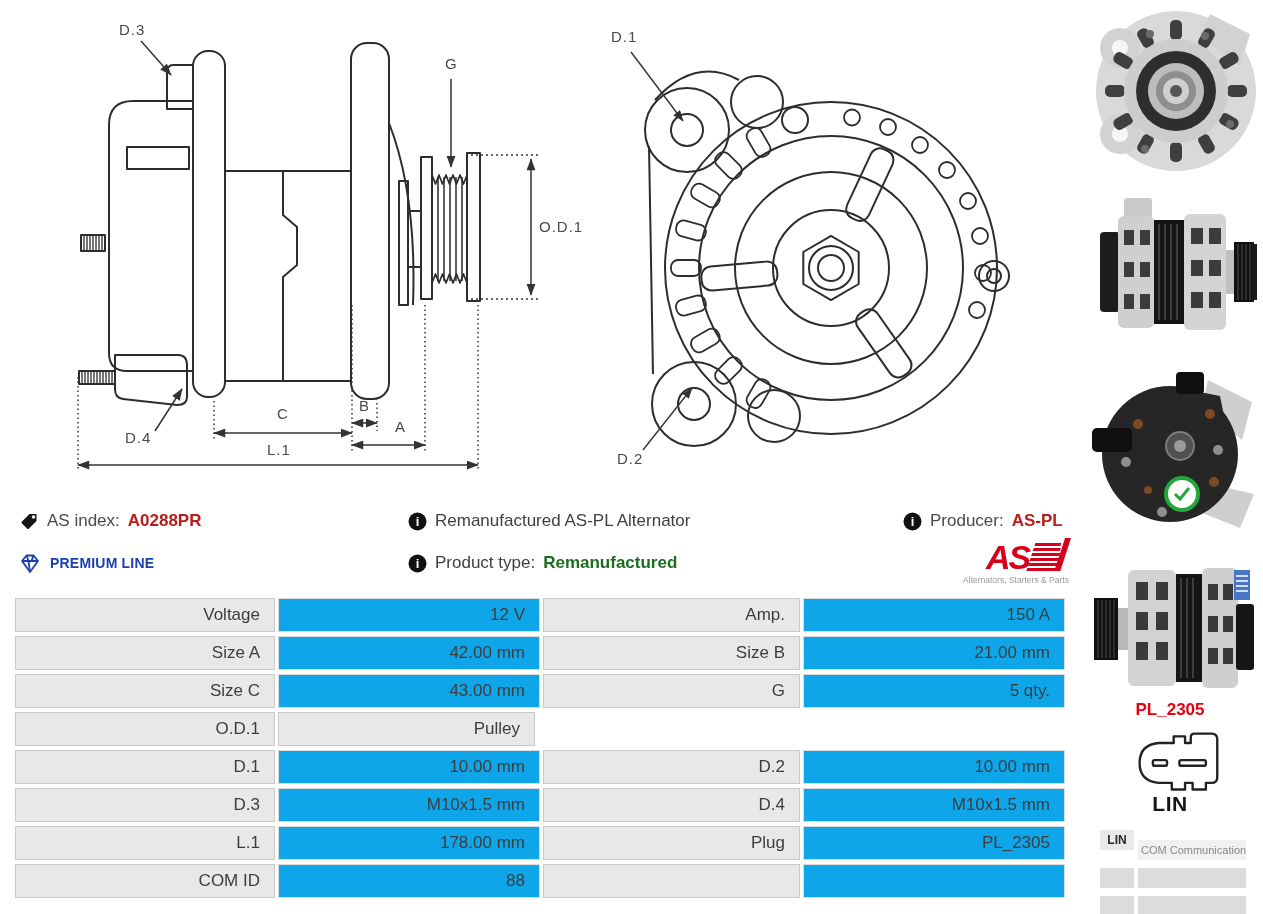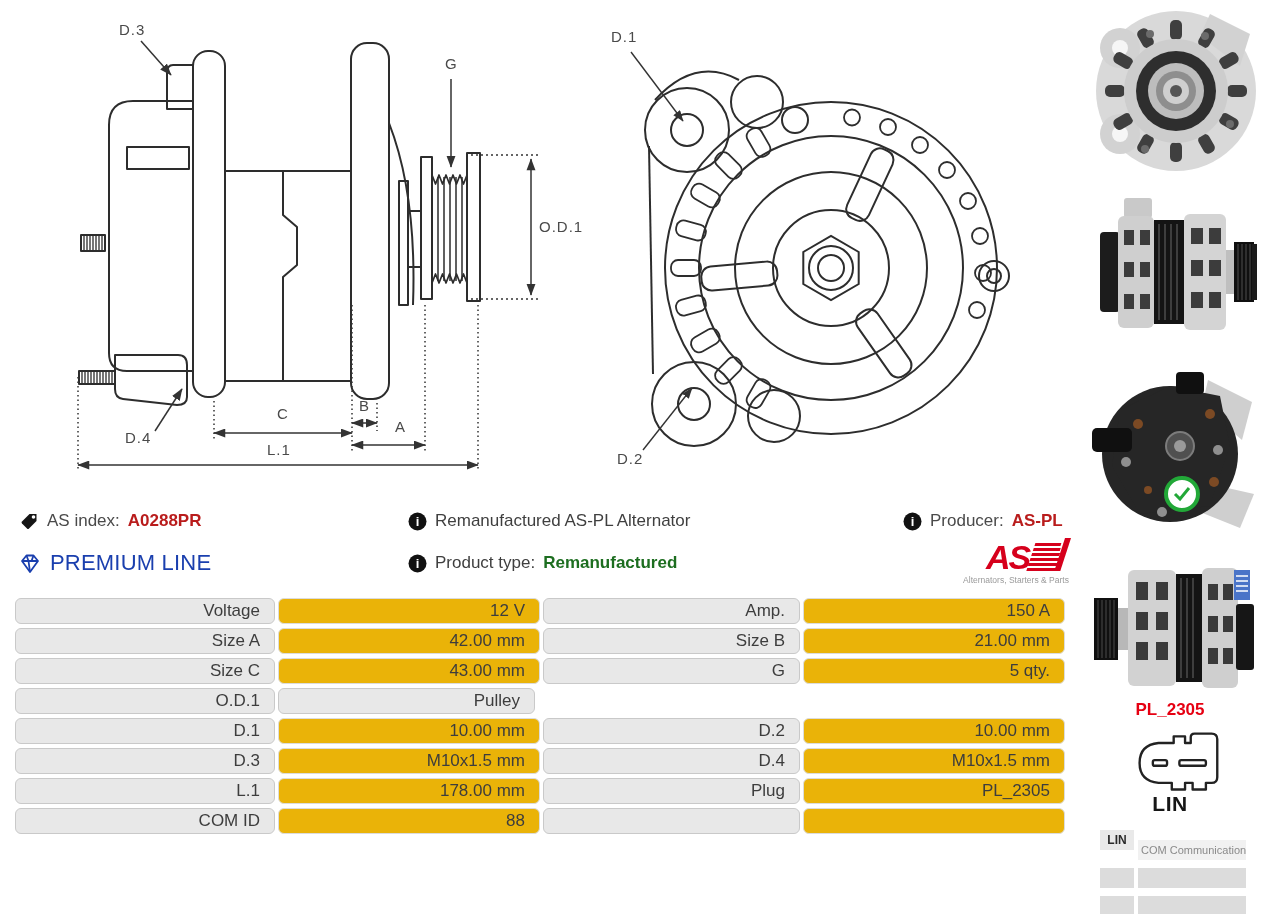--- a/index.html
+++ b/index.html
@@ -5,30 +5,30 @@
   html,body{margin:0;padding:0;background:#fff;font-family:"Liberation Sans",sans-serif;}
   #page{position:relative;width:1263px;height:914px;background:#fff;overflow:hidden;}
 
   
   svg text{font-family:"Liberation Sans",sans-serif;font-size:15px;fill:#4a4a4a;letter-spacing:1px;}
   .draw{position:absolute;}
 
   
   .info-item{position:absolute;display:flex;align-items:center;gap:8px;height:26px;font-size:17px;color:#4a4a4a;white-space:nowrap;}
   .info-item b{color:#b91c1c;}
-  .premium{color:var(--premium-blue,#1a3fae);font-weight:normal;font-size:22px;letter-spacing:.2px;}
+  .premium{color:var(--premium-blue,#1a3fae);font-weight:bold;font-size:14px;letter-spacing:.2px;}
   .green-val{color:var(--remanufactured-green,#1d6e20);font-weight:bold;}
 
   
   .spec-table{position:absolute;left:15px;top:598px;width:1050px;}
   .spec-row{display:flex;margin-bottom:4px;}
-  .cell{box-sizing:border-box;height:26px;display:flex;align-items:center;justify-content:flex-end;
-        padding-right:14px;font-size:17px;color:#3d3d3d;border-radius:6px;}
+  .cell{box-sizing:border-box;height:34px;display:flex;align-items:center;justify-content:flex-end;
+        padding-right:14px;font-size:17px;color:#3d3d3d;}
   .cell.label{background:#e8e8e8;border:1px solid #c9c9c9;width:260px;margin-right:3px;}
-  .cell.value{background:#eab308;border:1px solid #dcdcdc;width:262px;margin-right:3px;}
+  .cell.value{background:#0ea5e9;border:1px solid #dcdcdc;width:262px;margin-right:3px;}
   .cell.label.c2{width:257px;}
   .cell:last-child{margin-right:0;}
 
   
   .photo{position:absolute;left:1090px;width:173px;}
   .plug-code{position:absolute;left:1090px;top:700px;width:160px;text-align:center;
              font-size:17px;font-weight:bold;color:var(--plug-red,#e60012);}
   .plug-type{position:absolute;left:1090px;top:792px;width:160px;text-align:center;
              font-size:21px;font-weight:bold;color:#161616;letter-spacing:.5px;}
   .com-table{position:absolute;left:1100px;top:830px;width:148px;}

